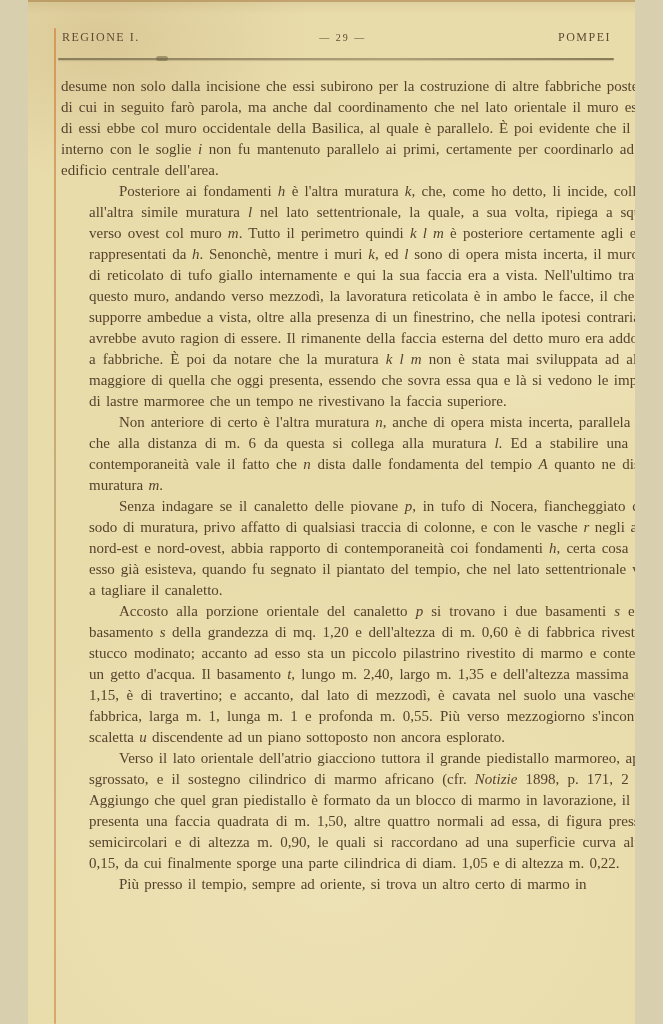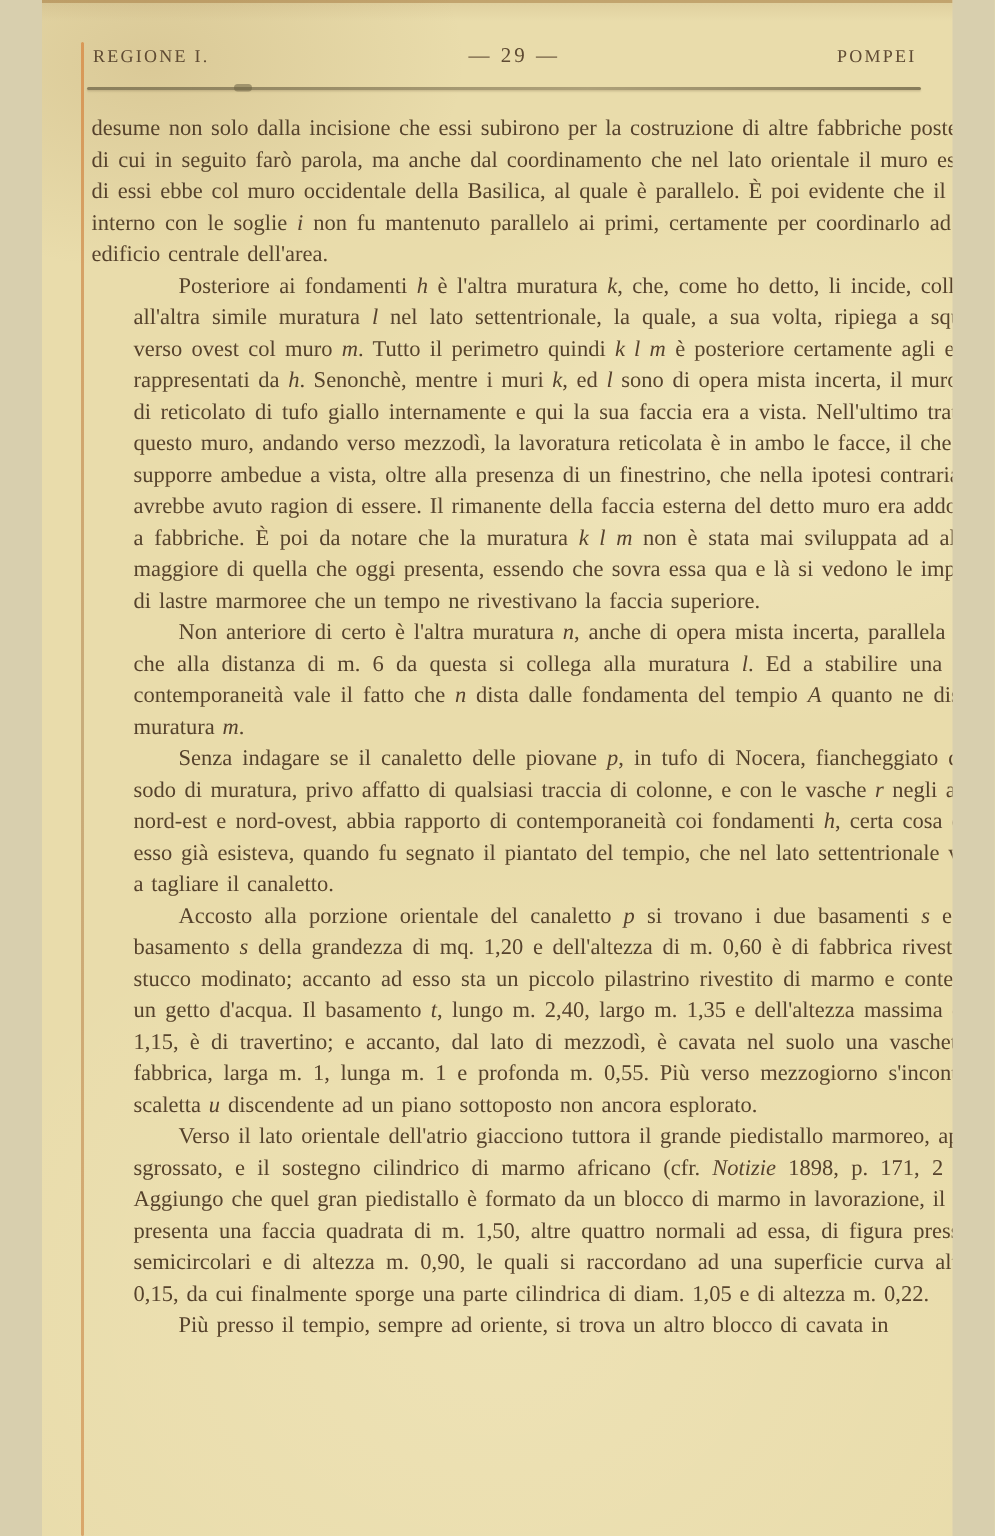--- a/index.html
+++ b/index.html
@@ -39,21 +39,21 @@
 
   .running-head {
     position: absolute;
     top: 30px; left: 34px; right: 24px;
     display: flex; justify-content: space-between; align-items: baseline;
     font-size: 12px;
     letter-spacing: 1.5px;
     color: #5f4b33;
   }
   .running-head .pageno {
-    font-size: 14px;
+    font-size: 10px;
     letter-spacing: 2px;
     transform: translateX(-6px);
   }
   .head-rule {
     position: absolute;
     top: 58px; left: 30px; right: 21px; height: 2px;
     background: linear-gradient(to right, rgba(110,100,70,0.75), rgba(125,112,80,0.55) 60%, rgba(110,100,70,0.8));
     border-radius: 1px;
     box-shadow: 0 1px 1px rgba(120,105,70,0.25);
   }
@@ -94,16 +94,16 @@
 
   <div class="head-rule"></div>
 
   <div class="text-block" id="text-block">
       <p class=""><span>desume non solo dalla incisione che essi subirono per la costruzione di altre fabbriche posteriori, di cui in seguito farò parola, ma anche dal coordinamento che nel lato orientale il muro esterno di essi ebbe col muro occidentale della Basilica, al quale è parallelo. È poi evidente che il muro interno con le soglie </span><i>i</i><span> non fu mantenuto parallelo ai primi, certamente per coordinarlo ad altro edificio centrale dell'area.</span></p>
       <p class="indent"><span>Posteriore ai fondamenti </span><i>h</i><span> è l'altra muratura </span><i>k</i><span>, che, come ho detto, li incide, collegata all'altra simile muratura </span><i>l</i><span> nel lato settentrionale, la quale, a sua volta, ripiega a squadro verso ovest col muro </span><i>m</i><span>. Tutto il perimetro quindi </span><i>k l m</i><span> è posteriore certamente agli edifici rappresentati da </span><i>h</i><span>. Senonchè, mentre i muri </span><i>k</i><span>, ed </span><i>l</i><span> sono di opera mista incerta, il muro </span><i>m</i><span> è di reticolato di tufo giallo internamente e qui la sua faccia era a vista. Nell'ultimo tratto di questo muro, andando verso mezzodì, la lavoratura reticolata è in ambo le facce, il che le fa supporre ambedue a vista, oltre alla presenza di un finestrino, che nella ipotesi contraria non avrebbe avuto ragion di essere. Il rimanente della faccia esterna del detto muro era addossato a fabbriche. È poi da notare che la muratura </span><i>k l m</i><span> non è stata mai sviluppata ad altezza maggiore di quella che oggi presenta, essendo che sovra essa qua e là si vedono le impronte di lastre marmoree che un tempo ne rivestivano la faccia superiore.</span></p>
       <p class="indent"><span>Non anteriore di certo è l'altra muratura </span><i>n</i><span>, anche di opera mista incerta, parallela a </span><i>k</i><span> e che alla distanza di m. 6 da questa si collega alla muratura </span><i>l</i><span>. Ed a stabilire una quasi contemporaneità vale il fatto che </span><i>n</i><span> dista dalle fondamenta del tempio </span><i>A</i><span> quanto ne dista la muratura </span><i>m</i><span>.</span></p>
       <p class="indent"><span>Senza indagare se il canaletto delle piovane </span><i>p</i><span>, in tufo di Nocera, fiancheggiato da un sodo di muratura, privo affatto di qualsiasi traccia di colonne, e con le vasche </span><i>r</i><span> negli angoli nord-est e nord-ovest, abbia rapporto di contemporaneità coi fondamenti </span><i>h</i><span>, certa cosa è che esso già esisteva, quando fu segnato il piantato del tempio, che nel lato settentrionale venne a tagliare il canaletto.</span></p>
       <p class="indent"><span>Accosto alla porzione orientale del canaletto </span><i>p</i><span> si trovano i due basamenti </span><i>s</i><span> e </span><i>t</i><span>. Il basamento </span><i>s</i><span> della grandezza di mq. 1,20 e dell'altezza di m. 0,60 è di fabbrica rivestita di stucco modinato; accanto ad esso sta un piccolo pilastrino rivestito di marmo e contenente un getto d'acqua. Il basamento </span><i>t</i><span>, lungo m. 2,40, largo m. 1,35 e dell'altezza massima di m. 1,15, è di travertino; e accanto, dal lato di mezzodì, è cavata nel suolo una vaschetta di fabbrica, larga m. 1, lunga m. 1 e profonda m. 0,55. Più verso mezzogiorno s'incontra la scaletta </span><i>u</i><span> discendente ad un piano sottoposto non ancora esplorato.</span></p>
       <p class="indent"><span>Verso il lato orientale dell'atrio giacciono tuttora il grande piedistallo marmoreo, appena sgrossato, e il sostegno cilindrico di marmo africano (cfr. </span><i>Notizie</i><span> 1898, p. 171, 2 e 3). Aggiungo che quel gran piedistallo è formato da un blocco di marmo in lavorazione, il quale presenta una faccia quadrata di m. 1,50, altre quattro normali ad essa, di figura pressochè semicircolari e di altezza m. 0,90, le quali si raccordano ad una superficie curva alta m. 0,15, da cui finalmente sporge una parte cilindrica di diam. 1,05 e di altezza m. 0,22.</span></p>
-      <p class="indent"><span>Più presso il tempio, sempre ad oriente, si trova un altro blocco di cavata in</span></p>
+      <p class="indent"><span>Più presso il tempio, sempre ad oriente, si trova un altro certo di marmo in</span></p>
     </div>
 
 </div>
 
 </body></html>

